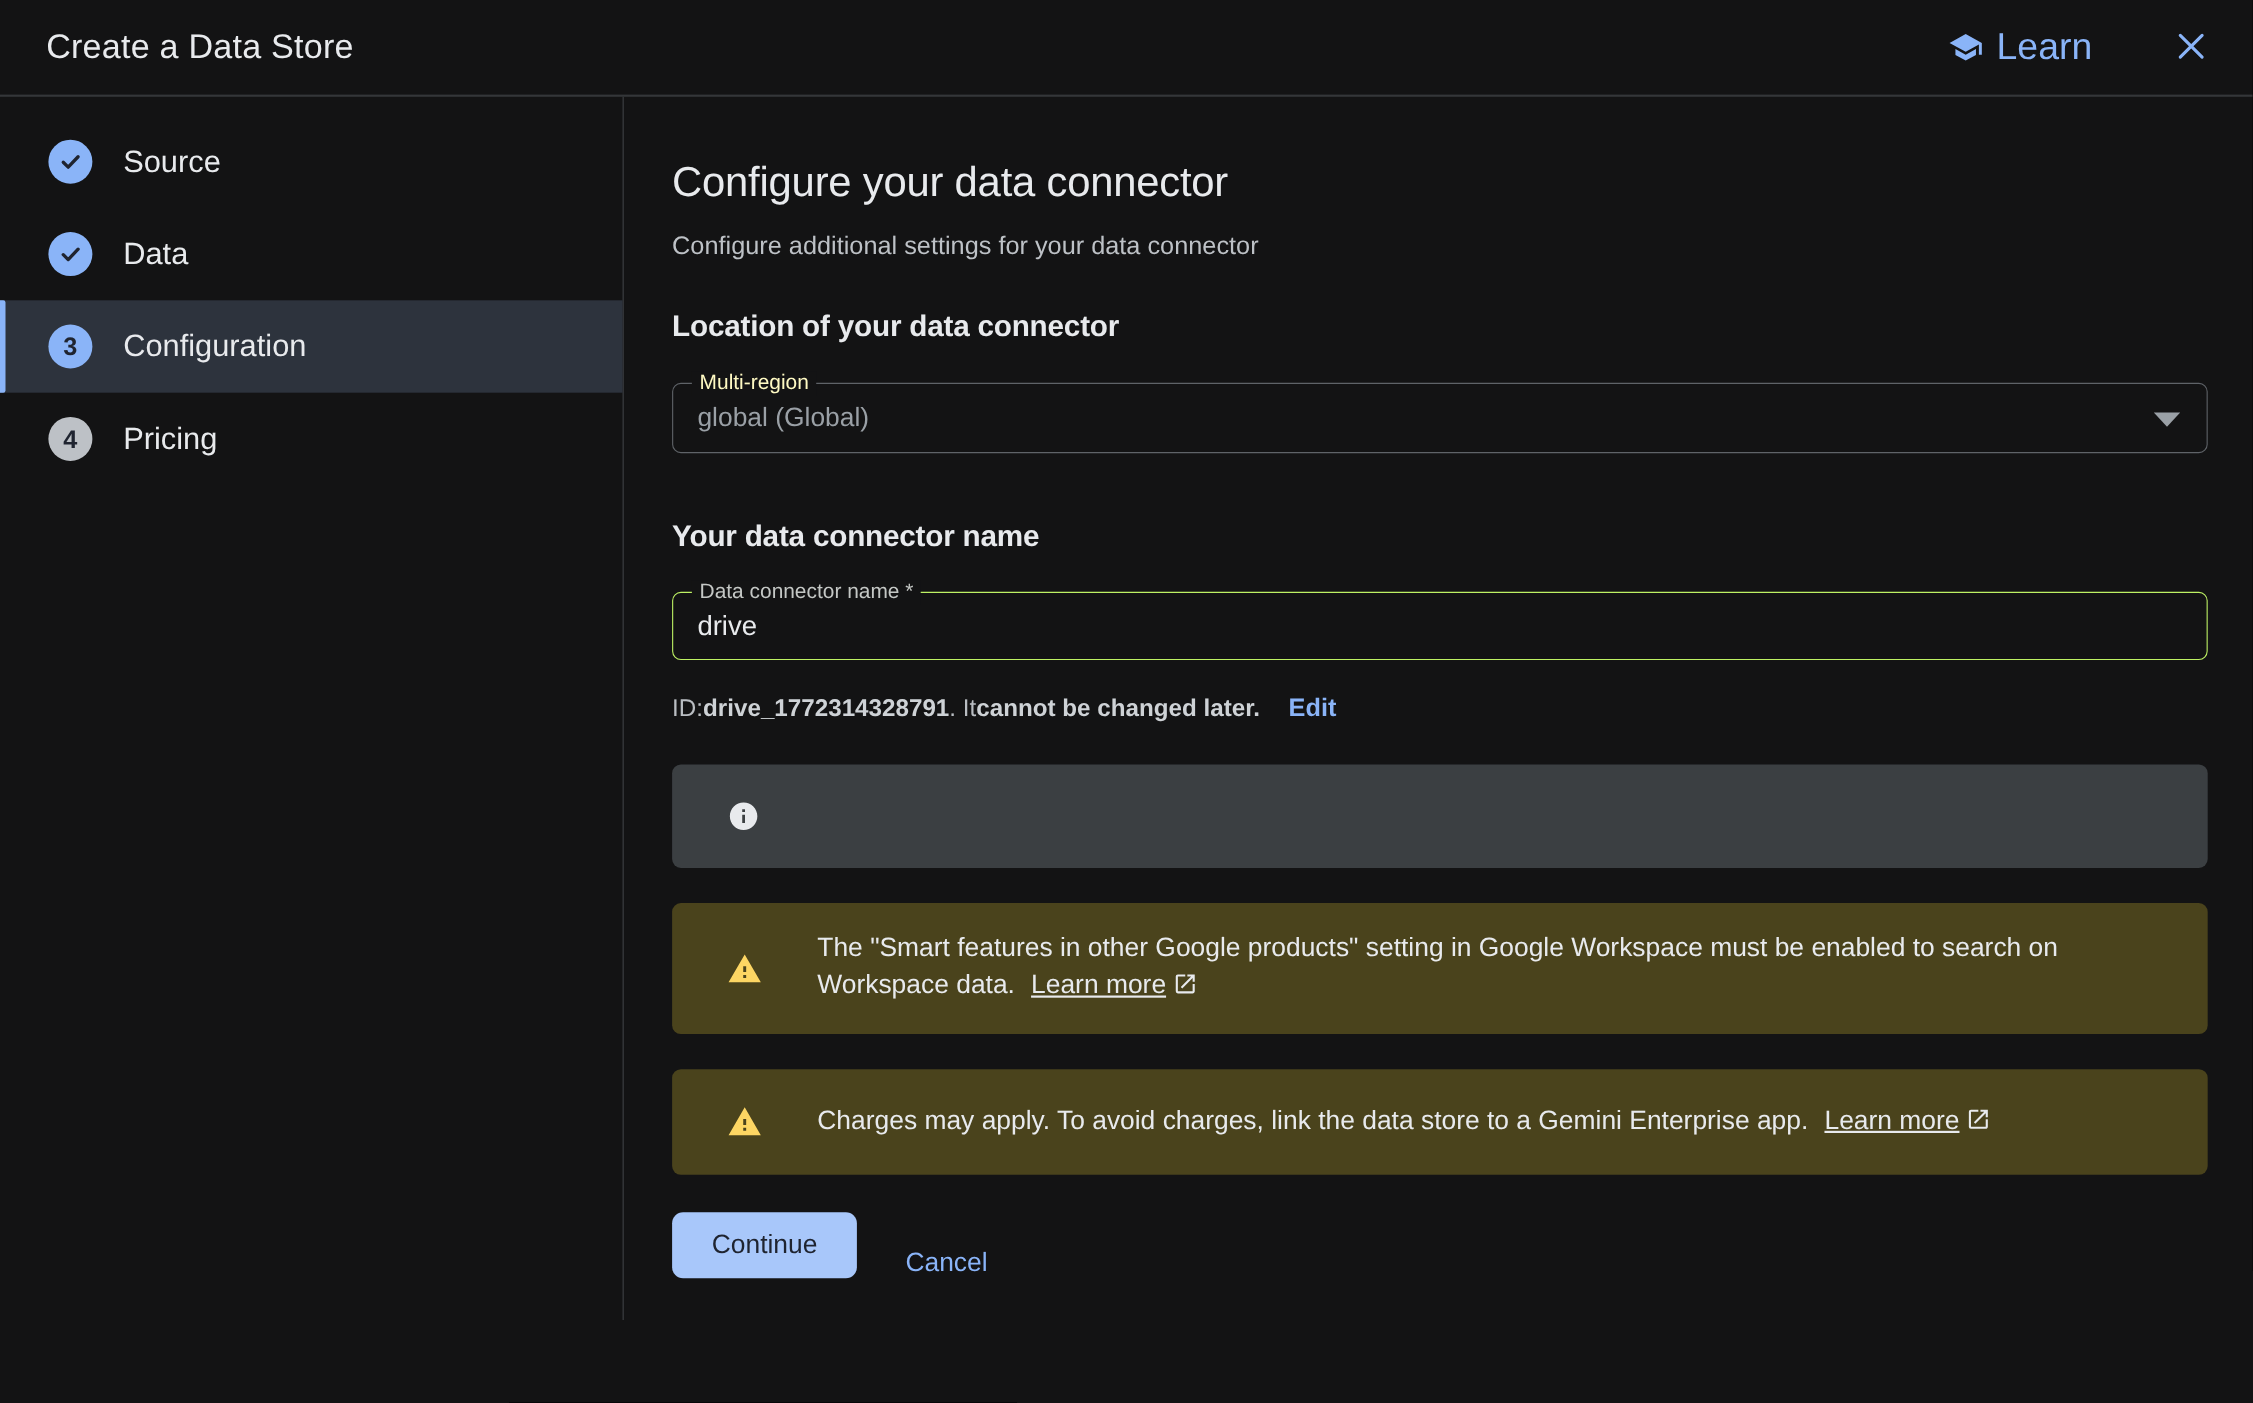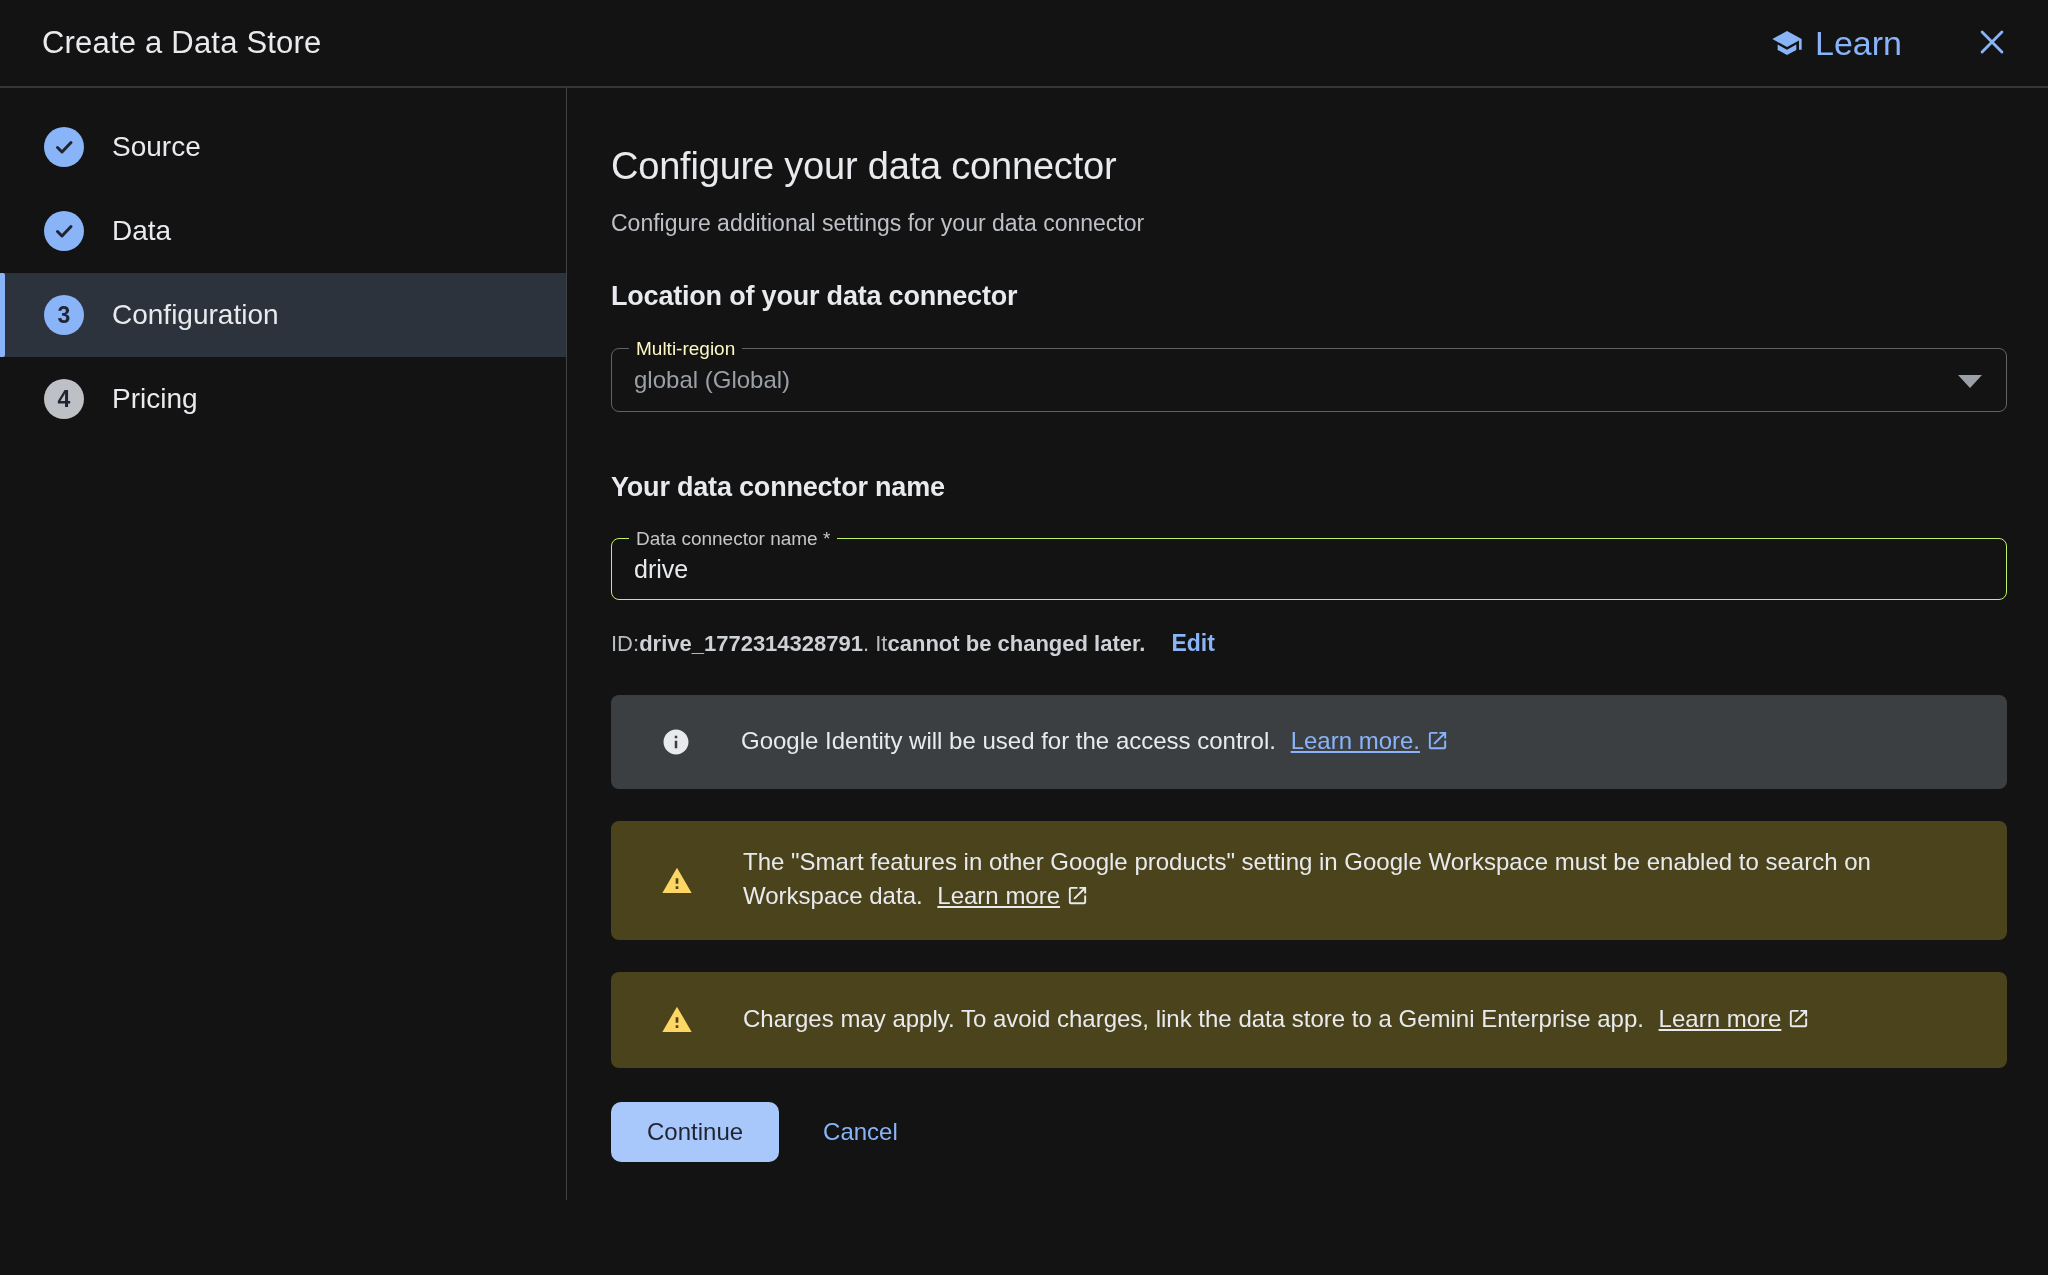--- a/index.html
+++ b/index.html
@@ -95,21 +95,21 @@
     padding:24px 30px 24px 50px;
   }
   .banner-icon { flex:0 0 30px; margin-right:50px; display:flex; }
   .banner-text { font-size:24px; line-height:34px; color:#e8eaed; max-width:1240px; }
   .info-banner { margin-top:38px; background:#3b3f42; min-height:94px; }
   .warn-banner { margin-top:32px; background:#4a431c; min-height:96px; }
   .link-blue { color:#8ab4f8; text-decoration:underline; cursor:pointer; }
   .link-white { color:#e8eaed; text-decoration:underline; cursor:pointer; }
   .ext-icon { display:inline-block; vertical-align:-3px; margin-left:6px; }
   
-  .actions { margin-top:34px; display:flex; align-items:center; gap:44px; }
+  .actions { margin-top:34px; display:flex; align-items:flex-end; gap:44px; }
   .continue-btn {
     height:60px; padding:0 36px; background:#a8c7fa; color:#1f2430;
     border:none; border-radius:10px; font-size:24px; font-weight:500;
     font-family:inherit; cursor:pointer;
   }
   .cancel-btn {
     background:none; border:none; color:#8ab4f8; font-size:24px; font-weight:500;
     font-family:inherit; cursor:pointer;
   }
 </style>
@@ -203,26 +203,20 @@
         <b>cannot be changed later.</b>
         <a class="edit-link">Edit</a>
       </div>
 
       <div class="banner info-banner">
         <span class="banner-icon">
           <svg width="30" height="30" viewBox="0 0 24 24" fill="#e8eaed">
               <path d="M12 2C6.48 2 2 6.48 2 12s4.48 10 10 10 10-4.48 10-10S17.52 2 12 2zm1 15h-2v-6h2v6zm0-8h-2V7h2v2z"></path>
             </svg>
         </span>
-        <div class="banner-text">
-          <span>Google Identity will be used for the access control.</span>
-          <a class="link-blue" style="margin-left:8px">Learn more.</a><span class="ext-icon"><svg width="23" height="23" viewBox="0 0 24 24" fill="#8ab4f8">
-                <path d="M19 19H5V5h7V3H5a2 2 0 0 0-2 2v14a2 2 0 0 0 2 2h14c1.1 0 2-.9 2-2v-7h-2v7zM14 3v2h3.59l-9.83 9.83 1.41 1.41L19 6.41V10h2V3h-7z"></path>
-              </svg></span>
-        </div>
       </div>
 
       <div class="banner warn-banner">
         <span class="banner-icon">
           <svg width="32" height="32" viewBox="0 0 24 24" fill="#fdd663">
               <path d="M1 21h22L12 2 1 21zm12-3h-2v-2h2v2zm0-4h-2v-4h2v4z"></path>
             </svg>
         </span>
         <div class="banner-text">
           <span>The "Smart features in other Google products" setting in Google Workspace must be enabled to search on Workspace data.</span>

